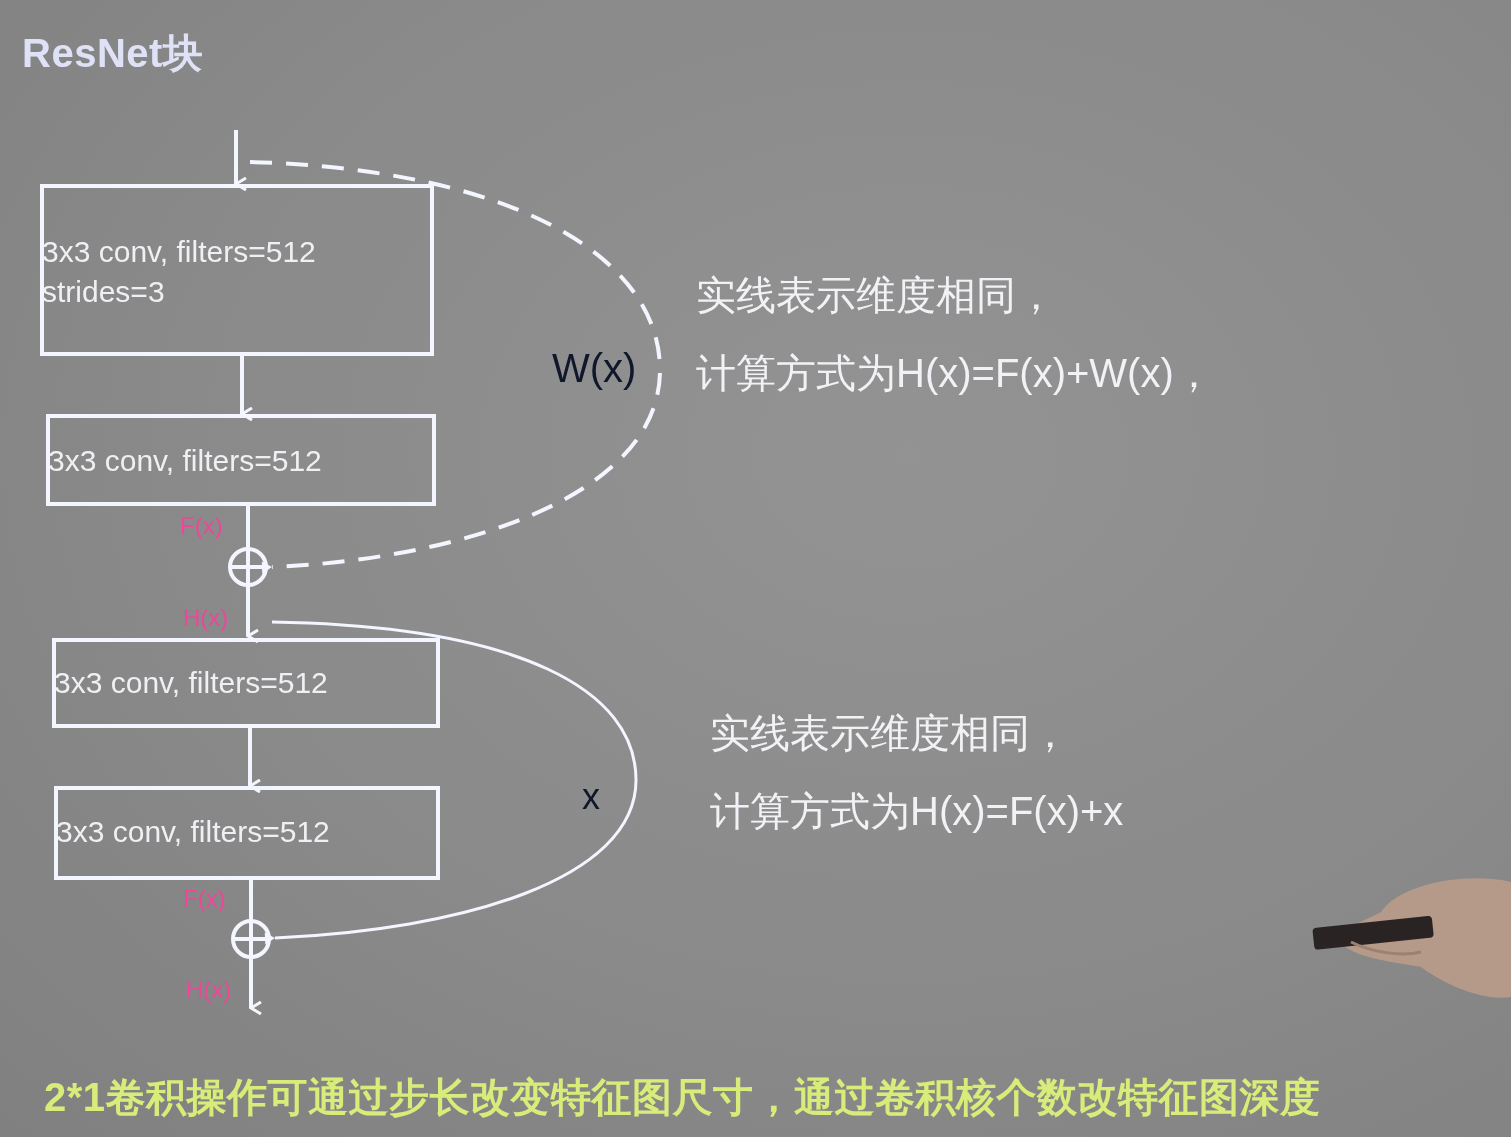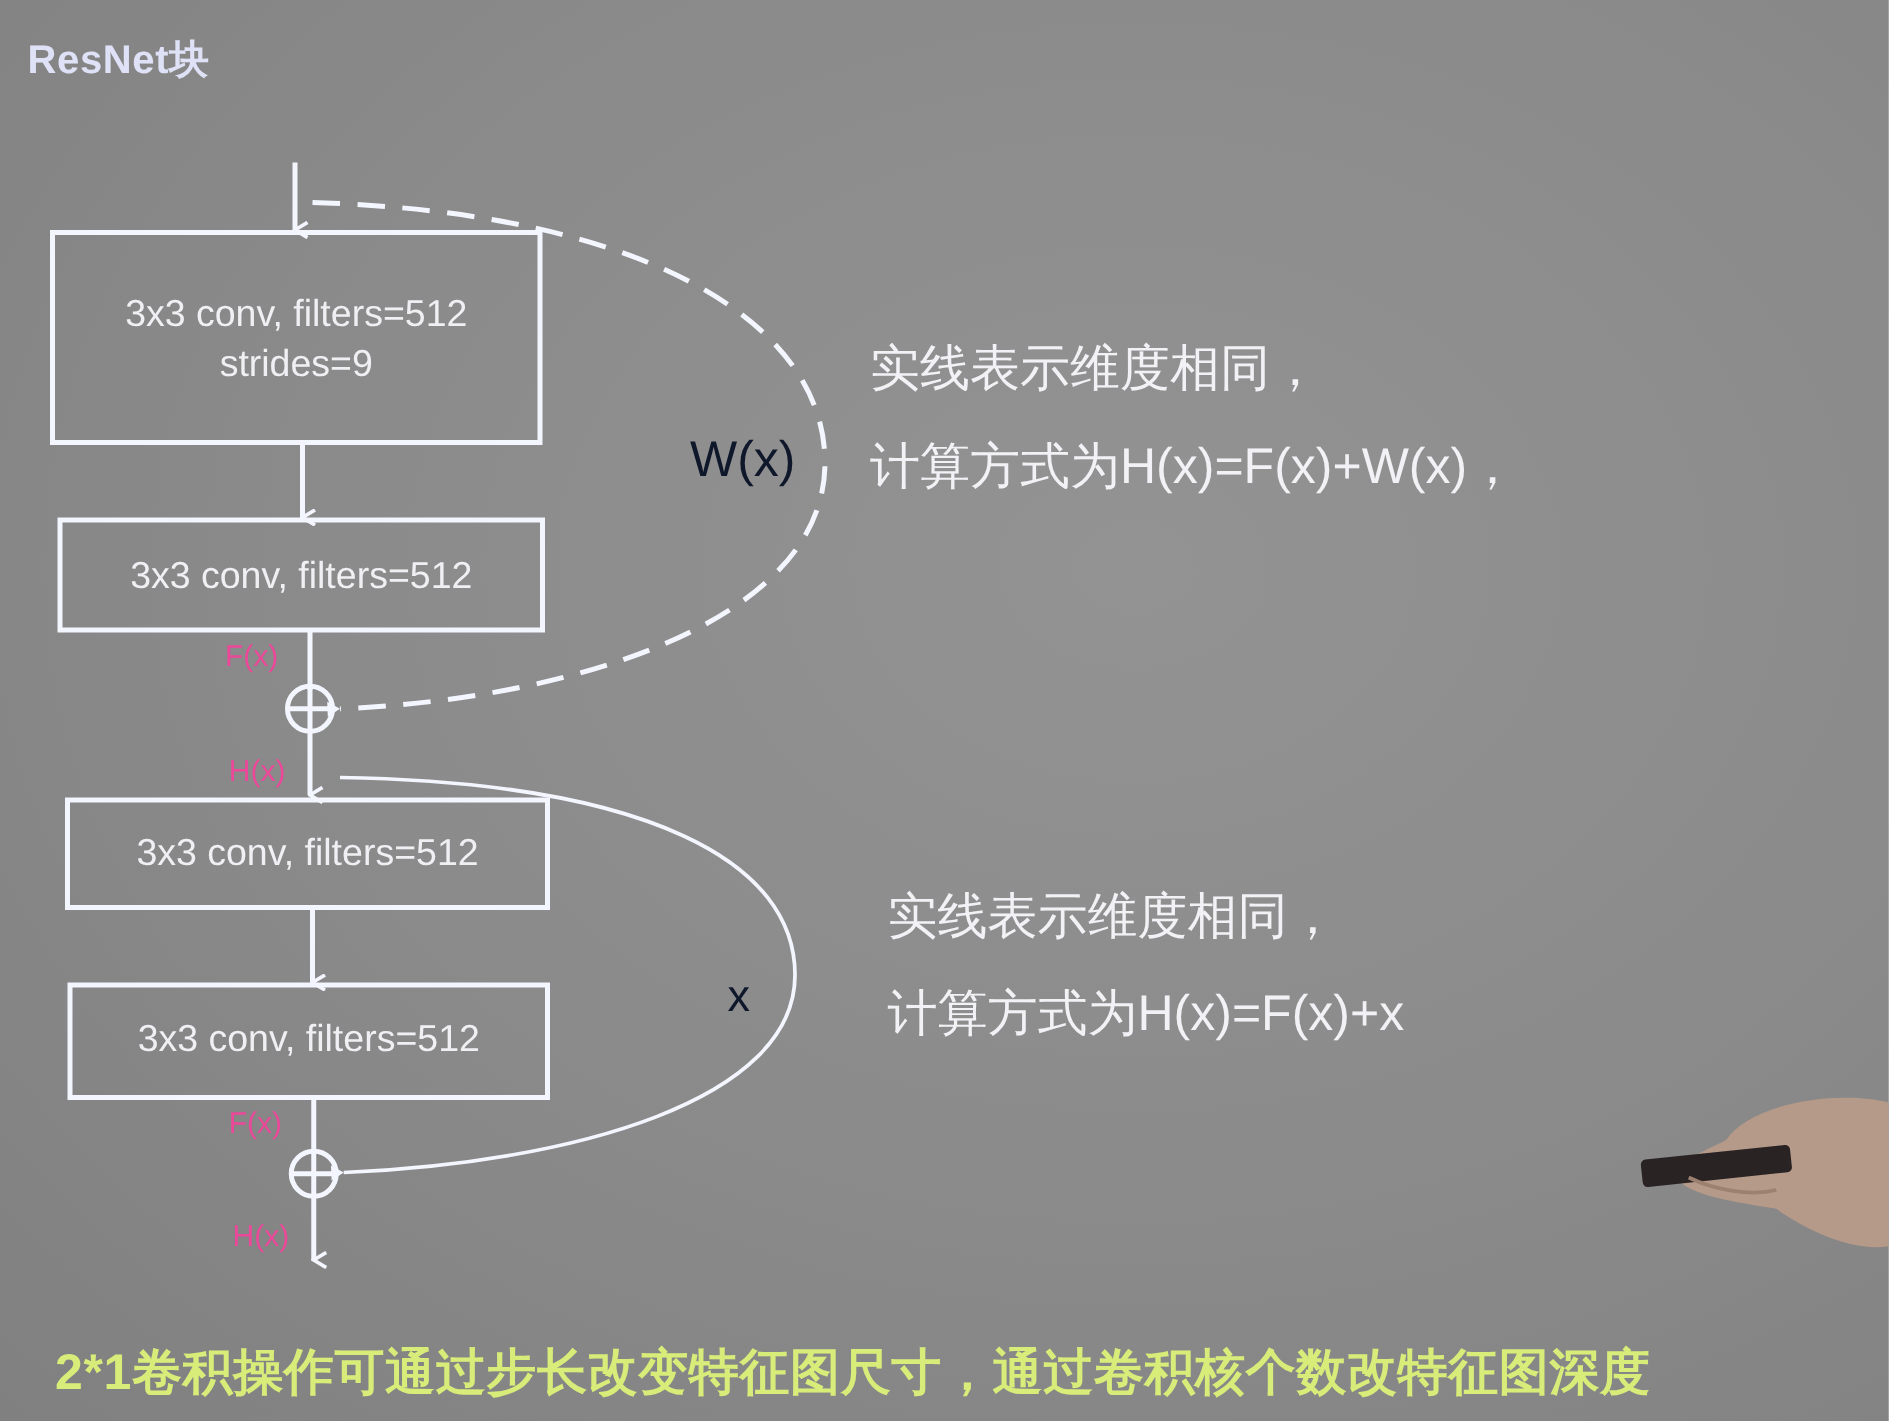--- a/index.html
+++ b/index.html
@@ -5,26 +5,26 @@
   html, body { margin: 0; padding: 0; }
   body {
     width: 1511px; height: 1137px; overflow: hidden;
     background: radial-gradient(ellipse at 60% 40%, #939393 0%, #8a8a8a 55%, #808080 100%);
     position: relative;
     font-family: "Liberation Sans", "DejaVu Sans", sans-serif;
     color: #eceff8;
   }
   .title {
     position: absolute; left: 22px; top: 26px;
-    font-size: 32px; font-weight: bold; color: #dfe2f6;
+    font-size: 40px; font-weight: bold; color: #dfe2f6;
     letter-spacing: 0.5px;
   }
   svg.diagram { position: absolute; left: 0; top: 0; }
   .box-text {
-    position: absolute; text-align: center; color: #f0f0f4;
+    position: absolute; text-align: left; color: #f0f0f4;
     font-size: 30px; line-height: 40px;
   }
   .lbl {
     position: absolute; font-size: 24px; color: #ec4899;
   }
   .edge-lbl {
     position: absolute; font-size: 40px; color: #0f172a;
   }
   .note {
     position: absolute; font-size: 40px; color: #f2f2f6; line-height: 78px;
@@ -75,21 +75,21 @@
     <line x1="233" y1="939" x2="269" y2="939"></line>
     <line x1="251" y1="921" x2="251" y2="957"></line>
     <line x1="251" y1="957" x2="251" y2="1008" marker-end="url(#arr)"></line>
 
     <path d="M272,622 C520,626 636,690 636,780 C636,880 460,930 275,938" stroke-width="3" marker-end="url(#arrL)"></path>
   </g>
 </svg>
 
 <div class="box-text" style="left:42px; top:232px; width:390px;">
   <div>3x3 conv, filters=512</div>
-  <div>strides=9</div>
+  <div>strides=3</div>
 </div>
 <div class="box-text" style="left:48px; top:441px; width:386px;">3x3 conv, filters=512</div>
 <div class="box-text" style="left:54px; top:663px; width:384px;">3x3 conv, filters=512</div>
 <div class="box-text" style="left:56px; top:812px; width:382px;">3x3 conv, filters=512</div>
 
 <div class="lbl" style="left:180px; top:512px;">F(x)</div>
 <div class="lbl" style="left:183px; top:604px;">H(x)</div>
 <div class="lbl" style="left:183px; top:885px;">F(x)</div>
 <div class="lbl" style="left:186px; top:976px;">H(x)</div>
 

